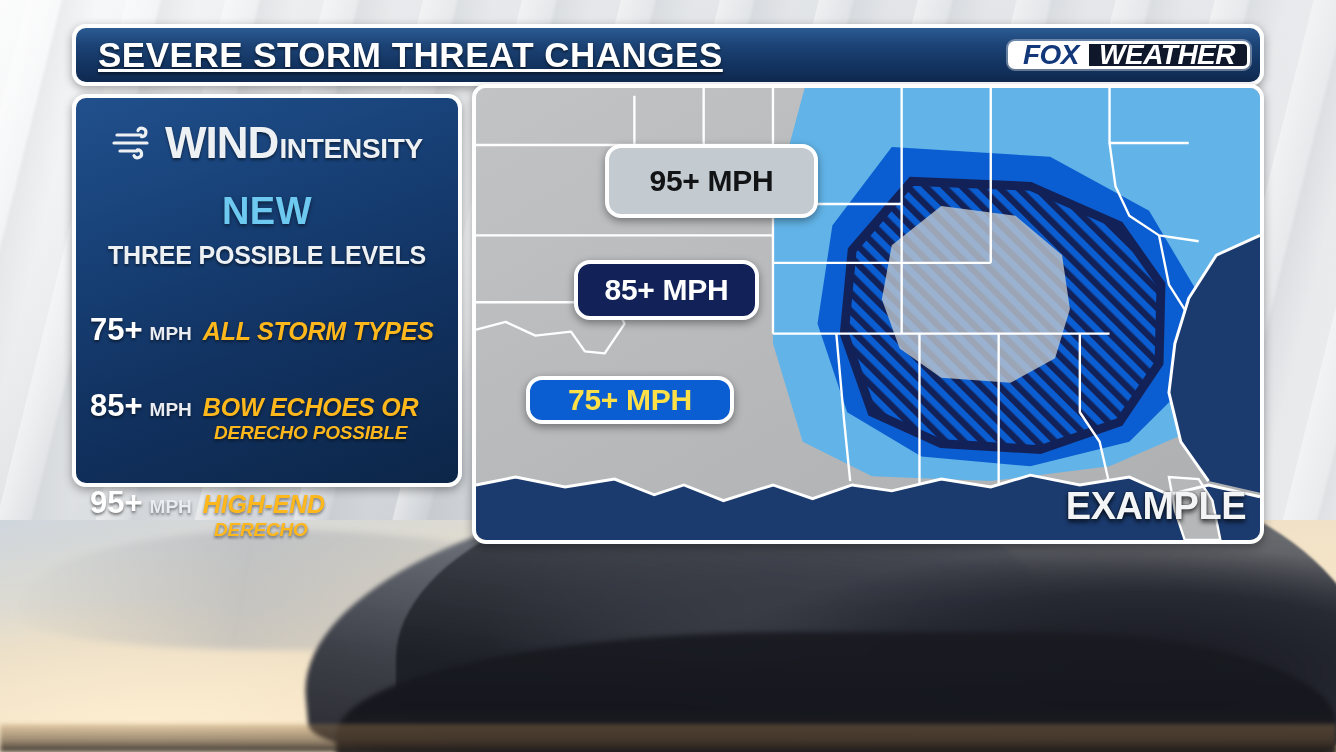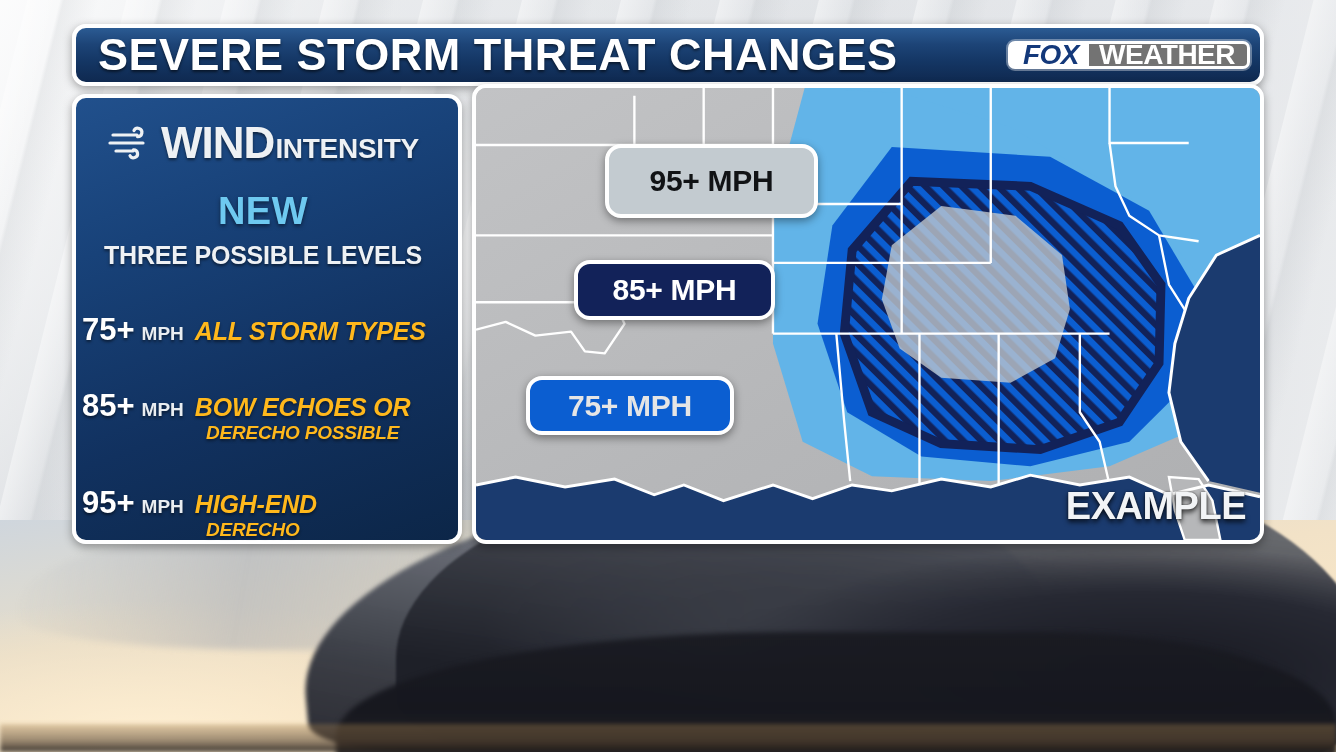--- a/index.html
+++ b/index.html
@@ -92,51 +92,52 @@
   }
 
   
   #header {
     left:72px; top:24px; width:1192px; height:62px;
     background:linear-gradient(180deg,#2b5b93 0%, #1d4477 30%, #143664 62%, #0f2950 100%);
     display:flex; align-items:center; justify-content:space-between;
     padding:0 10px 0 22px;
   }
   #header-title {
-    color:#ffffff; font-size:45px; font-weight:bold; letter-spacing:.5px;
+    color:#ffffff; font-size:35px; font-weight:bold; letter-spacing:.5px;
     text-shadow:0 2px 3px rgba(0,0,0,.55);
     white-space:nowrap;
     transform:scaleX(1.0);
+    text-decoration:underline;
   }
   
   #fox-logo {
     display:flex; align-items:stretch; height:28px;
     border:3px solid #ffffff; border-radius:7px; overflow:hidden;
     background:#ffffff;
     box-shadow:0 0 0 2px rgba(255,255,255,.35);
   }
   #fox-word {
     background:#ffffff; color:#13387a;
     font-size:28px; font-weight:bold; font-style:italic;
     display:flex; align-items:center; padding:0 10px 0 12px;
     letter-spacing:-.5px;
   }
   #weather-word {
-    background:#737373; color:#ffffff;
-    font-size:28px; font-weight:bold; 
+    background:#0f172a; color:#ffffff;
+    font-size:28px; font-weight:bold; font-style:italic;
     display:flex; align-items:center; padding:0 12px 0 10px;
     letter-spacing:-.5px;
   }
 
   
   #info-panel {
-    left:72px; top:94px; width:390px; height:450px;
+    left:72px; top:94px; width:390px; height:393px;
     background:linear-gradient(160deg,#1d4b86 0%, #17417a 26%, #11315e 62%, #0d2game 100%);
     background:linear-gradient(160deg,#21508c 0%, #184279 28%, #11315f 64%, #0c2648 100%);
-    padding:16px 14px 10px 6px;
+    padding:16px 14px 10px 14px;
     display:flex; flex-direction:column;
   }
   #wind-head {
     display:flex; align-items:center; justify-content:center; gap:8px;
     margin-top:4px;
   }
   #wind-icon { width:46px; height:38px; flex:none; }
   #wind-word {
     color:#eef1f4; font-size:44px; font-weight:bold; letter-spacing:-1px;
     text-shadow:0 2px 3px rgba(0,0,0,.5);
@@ -190,24 +191,24 @@
   
   .pill {
     position:absolute;
     border:4px solid #ffffff; border-radius:16px;
     display:flex; align-items:center; justify-content:center;
     font-size:30px; font-weight:bold; letter-spacing:-.3px;
     box-shadow:0 3px 8px rgba(0,0,0,.4);
   }
   #pill-95 { left:129px; top:56px; width:213px; height:74px;
              background:#c3cbd0; color:#111315; }
-  #pill-85 { left:98px; top:172px; width:201px; height:60px;
+  #pill-85 { left:98px; top:172px; width:185px; height:60px;
              background:#122259; color:#ffffff; }
-  #pill-75 { left:50px; top:288px; width:208px; height:59px;
-             background:#0b5ed1; color:#e5e5e5; }
+  #pill-75 { left:50px; top:288px; width:208px; height:48px;
+             background:#0b5ed1; color:#fde047; }
 
   #example-label {
     position:absolute; right:14px; bottom:12px;
     font-size:38px; font-weight:bold; letter-spacing:-.5px;
     color:#f2f4f6; text-shadow:0 3px 5px rgba(0,0,0,.75), 0 0 2px rgba(0,0,0,.6);
   }
 </style>
 </head>
 <body>
 

